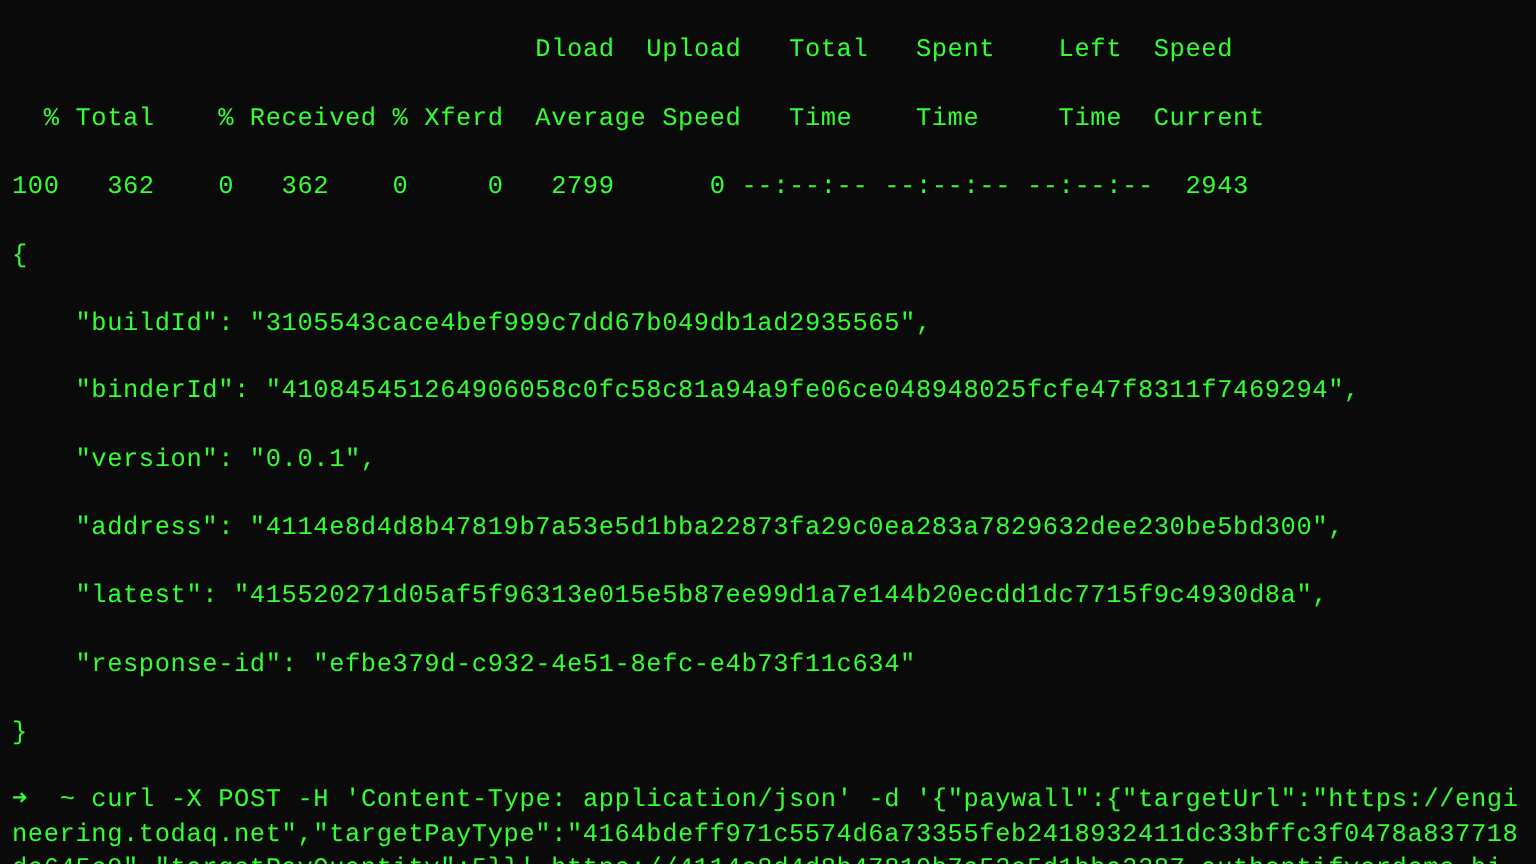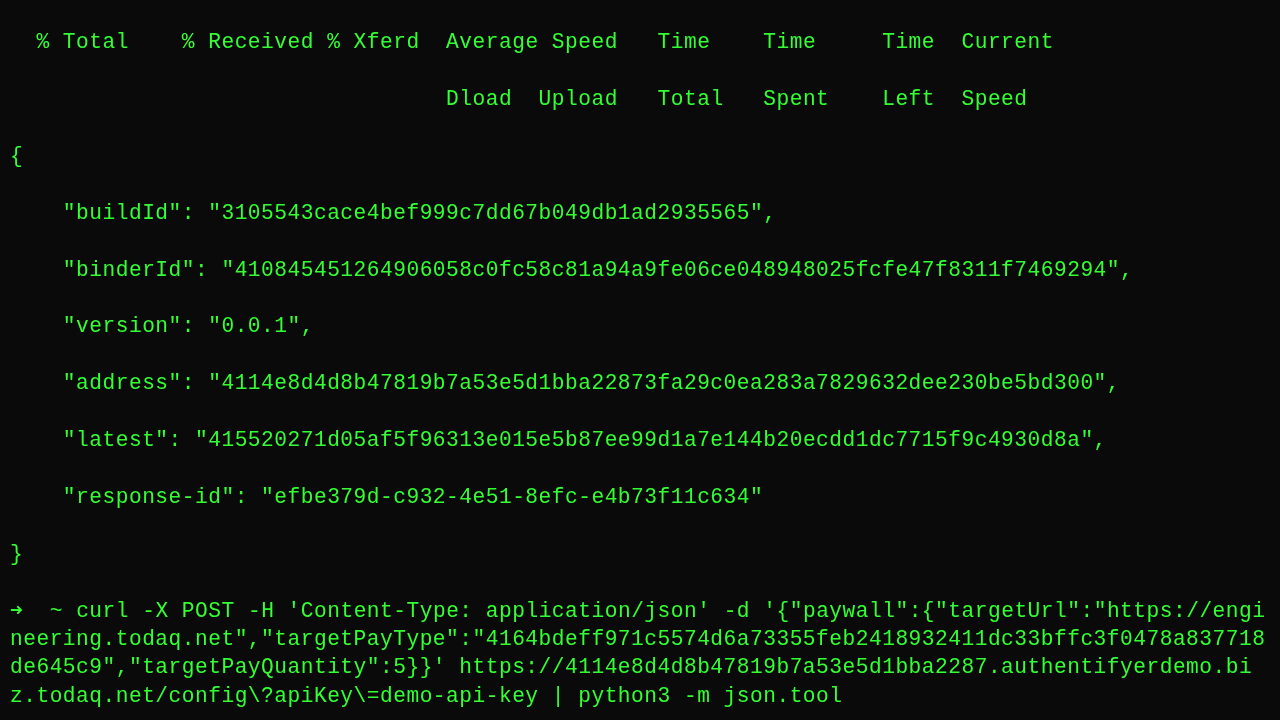--- a/index.html
+++ b/index.html
@@ -26,22 +26,23 @@
     font-weight: bold;
   }
   .line {
     display: block;
   }
 </style>
 </head>
 <body>
 
 <div class="terminal">
+<span class="line">                                 Dload  Upload   Total   Spent    Left  Speed</span>
 <span class="line">  % Total    % Received % Xferd  Average Speed   Time    Time     Time  Current</span>
-<span class="line">                                 Dload  Upload   Total   Spent    Left  Speed</span>
+<span class="line">100   362    0   362    0     0   2799      0 --:--:-- --:--:-- --:--:--  2943</span>
 <span class="line">{</span>
 <span class="line">    "buildId": "3105543cace4bef999c7dd67b049db1ad2935565",</span>
 <span class="line">    "binderId": "410845451264906058c0fc58c81a94a9fe06ce048948025fcfe47f8311f7469294",</span>
 <span class="line">    "version": "0.0.1",</span>
 <span class="line">    "address": "4114e8d4d8b47819b7a53e5d1bba22873fa29c0ea283a7829632dee230be5bd300",</span>
 <span class="line">    "latest": "415520271d05af5f96313e015e5b87ee99d1a7e144b20ecdd1dc7715f9c4930d8a",</span>
 <span class="line">    "response-id": "efbe379d-c932-4e51-8efc-e4b73f11c634"</span>
 <span class="line">}</span>
 <span class="line"><span class="prompt-arrow">➜</span>  <span>~</span> <span>curl -X POST -H 'Content-Type: application/json' -d '{"paywall":{"targetUrl":"https://engineering.todaq.net","targetPayType":"4164bdeff971c5574d6a73355feb2418932411dc33bffc3f0478a837718de645c9","targetPayQuantity":5}}' https://4114e8d4d8b47819b7a53e5d1bba2287.authentifyerdemo.biz.todaq.net/config\?apiKey\=demo-api-key | python3 -m json.tool</span></span>
 

